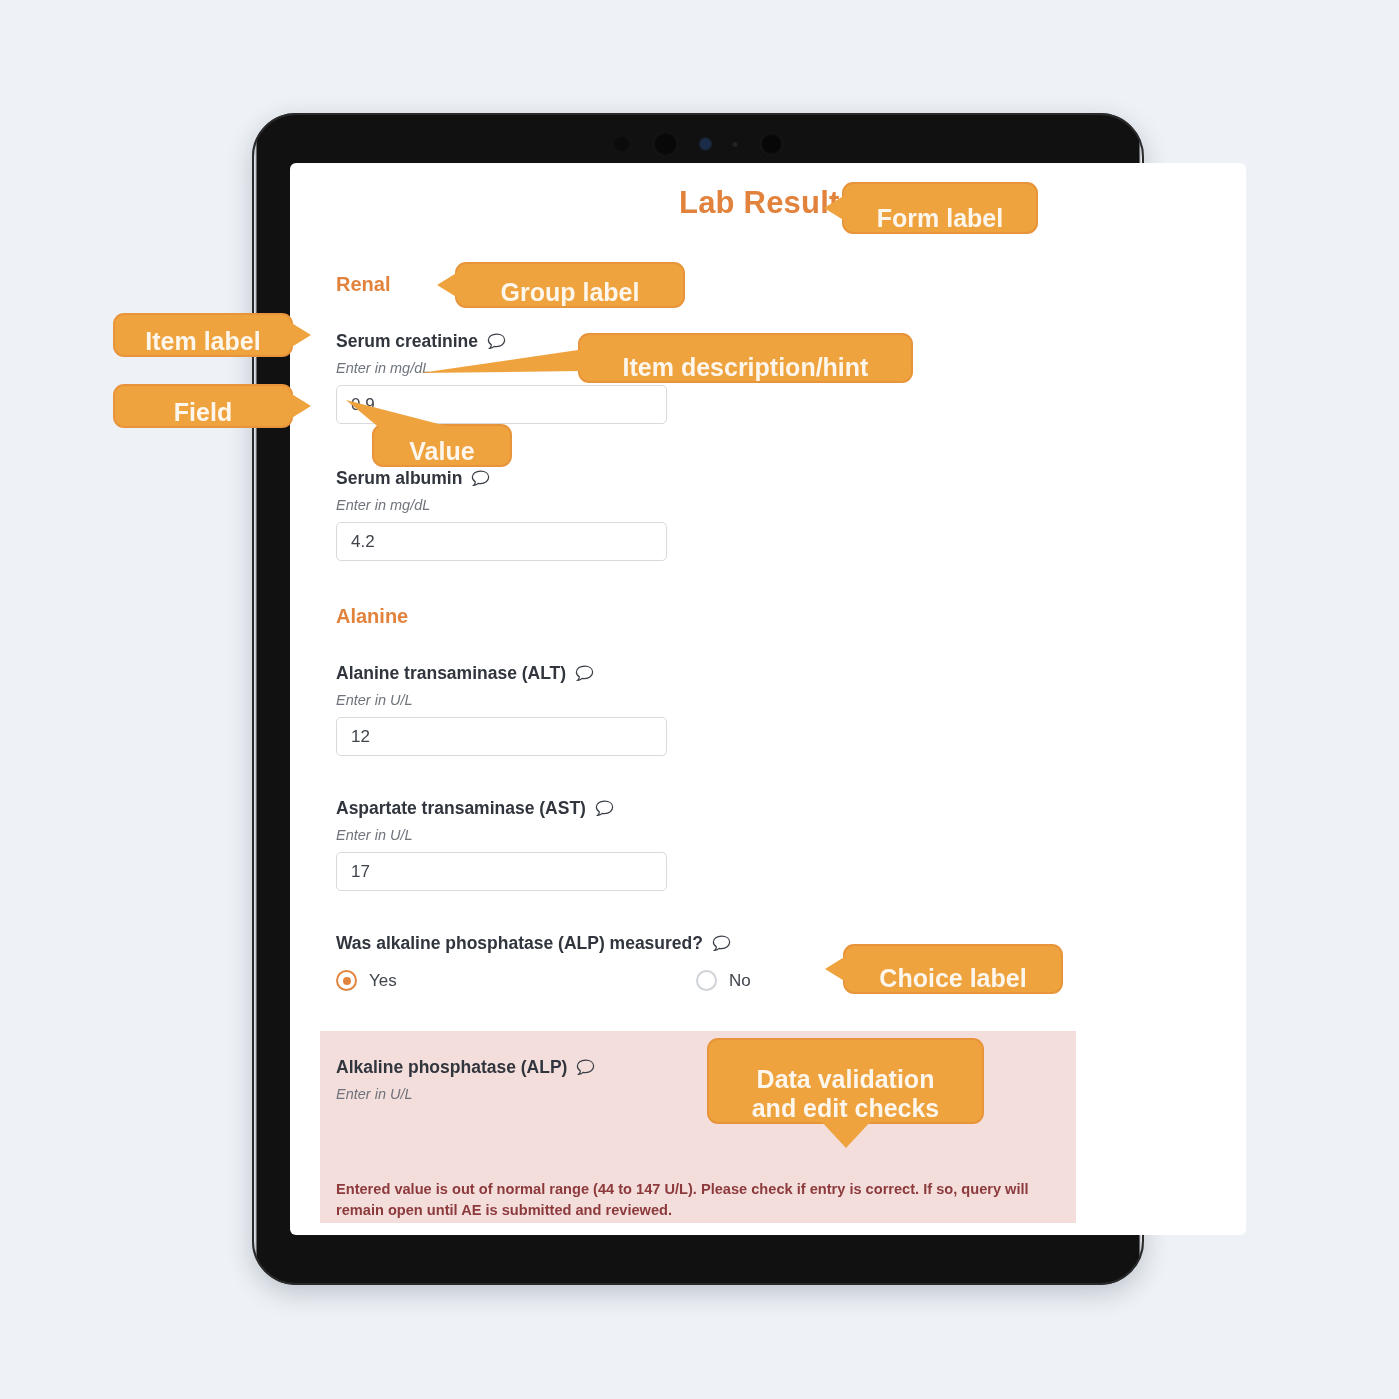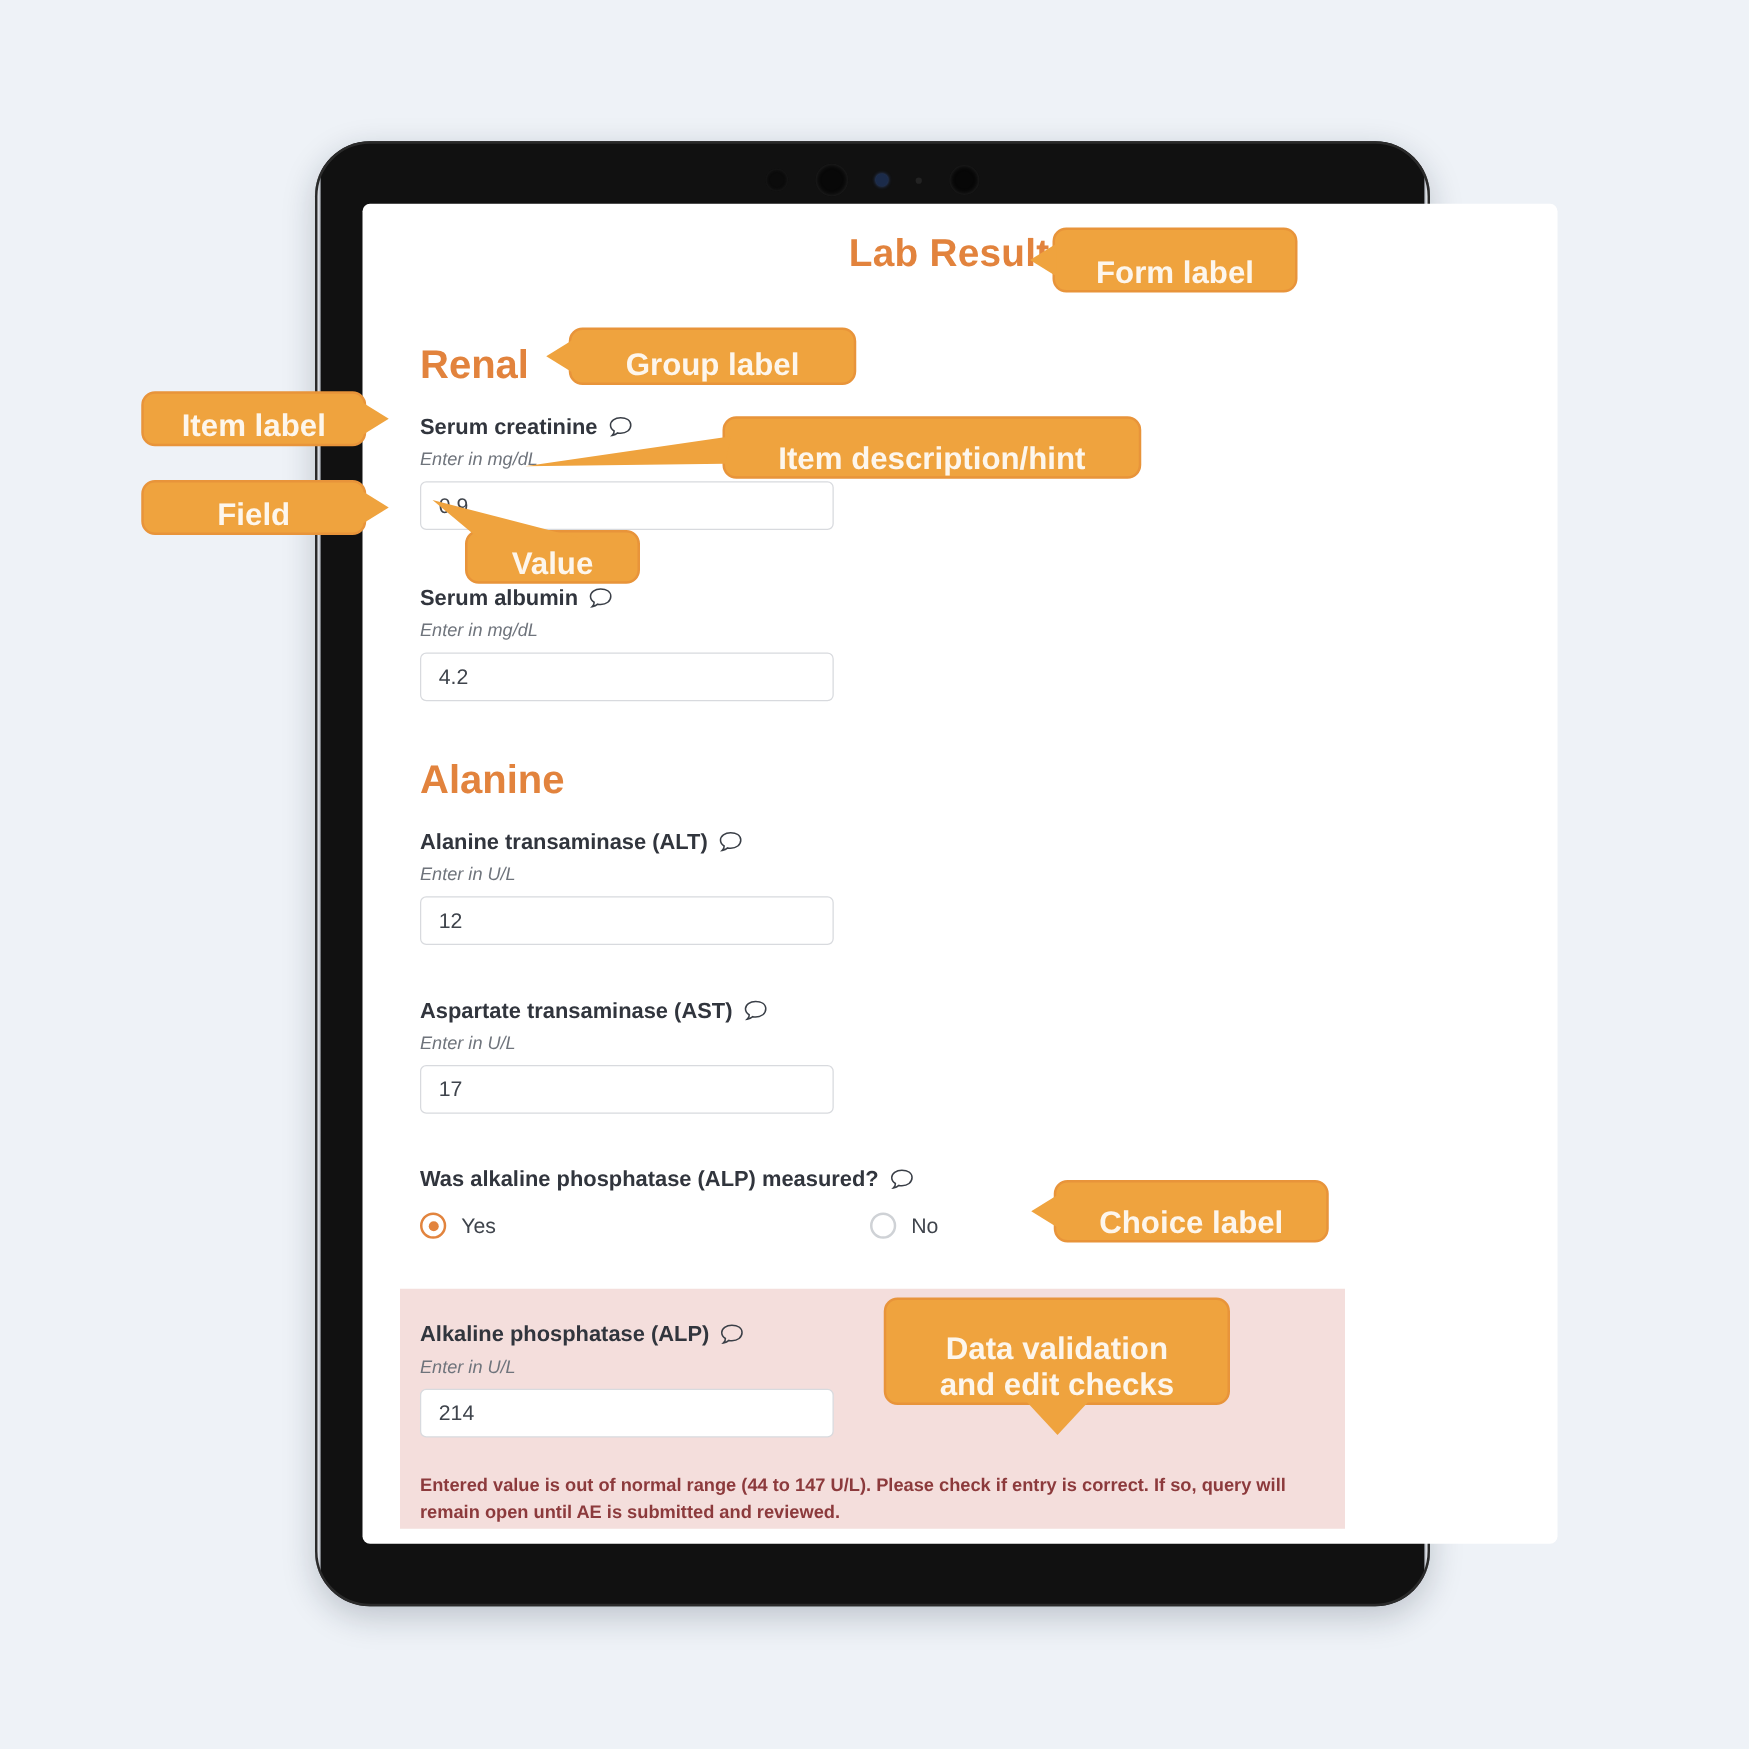--- a/index.html
+++ b/index.html
@@ -99,21 +99,21 @@
     text-align: center;
     font-size: 31px;
     font-weight: bold;
     color: #e2833d;
     letter-spacing: .2px;
   }
 
   .group-label {
     position: absolute;
     left: 46px;
-    font-size: 32px;
+    font-size: 20px;
     font-weight: bold;
     color: #e2833d;
   }
   .group-renal   { top: 110px; }
   .group-hepatic { top: 442px; }
 
   .item { position: absolute; left: 46px; width: 700px; }
   .item-label {
     display: flex;
     align-items: center;
@@ -367,23 +367,20 @@
         <div class="item" style="position:relative; left:0; top:0;">
           <div class="item-label">
             <span>Alkaline phosphatase (ALP)</span>
             <span class="bubble-icon">
               <svg viewBox="0 0 20 18" width="19" height="17">
                 <path d="M10 1.2C5.2 1.2 1.4 4 1.4 7.5c0 2 1.2 3.8 3.1 5 .1 1.4-.5 2.7-1.6 3.7 1.9-.2 3.5-1 4.6-2.1.8.2 1.6.3 2.5.3 4.8 0 8.6-2.8 8.6-6.9S14.8 1.2 10 1.2z" fill="none" stroke="#3a3f47" stroke-width="1.3"></path>
               </svg>
             </span>
           </div>
           <div class="item-hint">Enter in U/L</div>
-          <div class="field">
-            <span>214</span>
-          </div>
         </div>
         <div class="validation-msg">Entered value is out of normal range (44 to 147 U/L). Please check if entry is correct. If so, query will remain open until AE is submitted and reviewed.</div>
       </div>
 
     </div>
   </div>
 
   <div class="callout c-form">
     <span class="tail tail-left"></span>
     <span>Form label</span>

